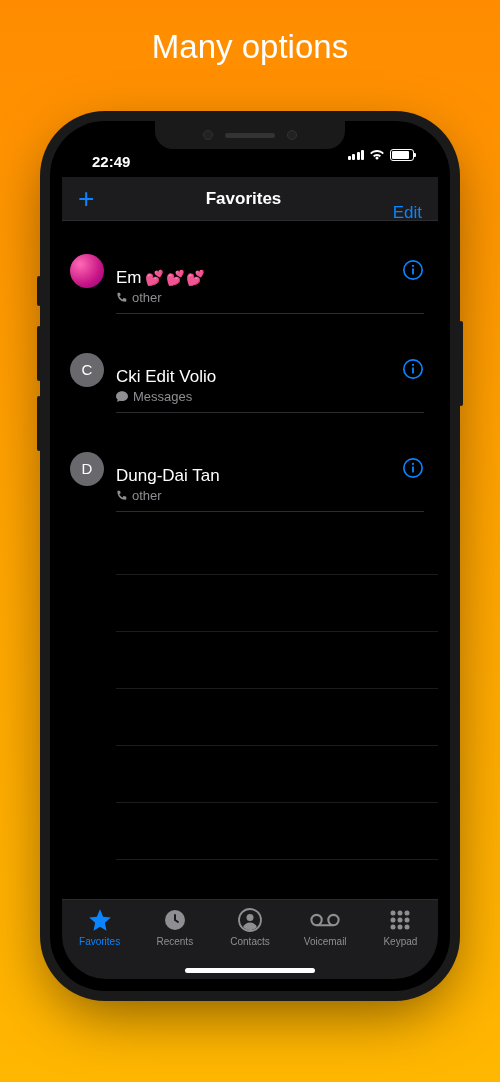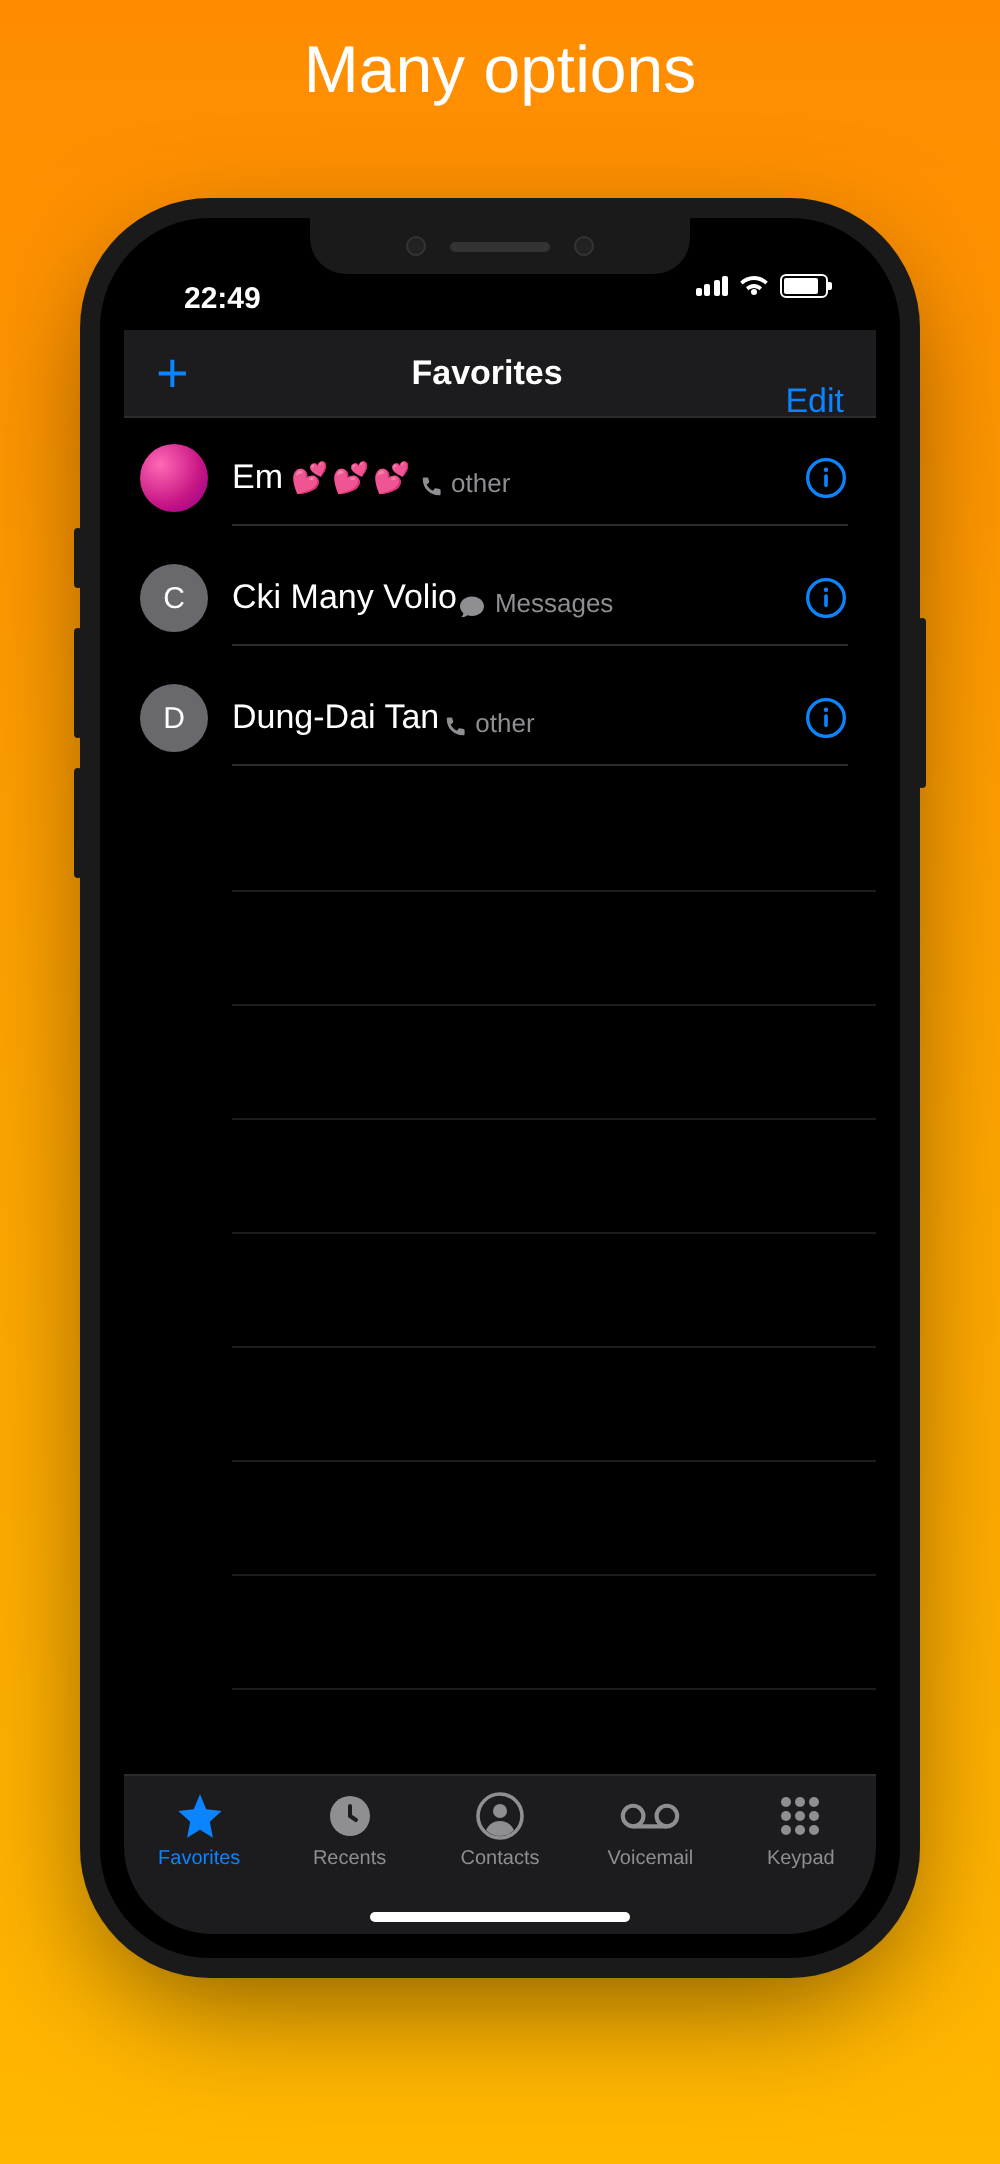--- a/index.html
+++ b/index.html
@@ -8,21 +8,21 @@
     height: 1082px;
     background: linear-gradient(to bottom, #ff8c00 0%, #ffa500 50%, #ffb700 100%);
     font-family: -apple-system, BlinkMacSystemFont, "Segoe UI", sans-serif;
     overflow: hidden;
   }
   .page-title {
     text-align: center;
     color: white;
     font-size: 33px;
     font-weight: 500;
-    padding-top: 16px;
+    padding-top: 28px;
   }
   .phone-frame {
     width: 400px;
     height: 870px;
     margin: 55px auto 0;
     background: #000;
     border-radius: 55px;
     position: relative;
     box-shadow: 0 0 0 10px #1a1a1a, 0 20px 60px rgba(0,0,0,0.5);
   }
@@ -187,35 +187,37 @@
     flex: 1;
     border-bottom: 0.5px solid #2c2c2e;
     padding: 8px 0;
     min-height: 48px;
     display: flex;
     align-items: center;
     justify-content: space-between;
   }
   .fav-text {
     display: flex;
+    flex-direction: column;
     gap: 2px;
+    margin-top: 33px;
   }
   .fav-name {
     color: white;
     font-size: 17px;
     display: flex;
     align-items: center;
     gap: 4px;
   }
   .hearts { font-size: 15px; letter-spacing: 2px; }
   .fav-sub {
     color: #8e8e93;
     font-size: 13px;
     display: flex;
-    align-items: flex-end;
+    align-items: center;
     gap: 5px;
   }
   .sub-icon svg { display: block; }
   .info-btn {
     color: #0a84ff;
     flex-shrink: 0;
   }
   .info-btn svg { display: block; }
   .empty-rows .empty-row {
     height: 57px;
@@ -322,21 +324,21 @@
                   <rect x="11" y="10" width="2" height="7" rx="1" fill="#0a84ff"></rect>
                 </svg>
               </div>
     </div>
           </div>
           <div class="fav-row">
     <div class="avatar gray">C</div>
     <div class="fav-info">
       <div class="fav-text">
         <div class="fav-name">
-                  <span>Cki Many Volio</span>
+                  <span>Cki Edit Volio</span>
                 </div>
         <div class="fav-sub">
                   <span class="sub-icon">
                     <svg width="12" height="11" viewBox="0 0 16 14">
                       <path fill="#8e8e93" d="M8 0C3.6 0 0 2.9 0 6.5c0 1.8.9 3.4 2.3 4.6-.2.9-.7 1.8-1.3 2.4-.1.1 0 .3.1.3 1.5 0 2.9-.5 4-1.3.9.3 1.9.5 2.9.5 4.4 0 8-2.9 8-6.5S12.4 0 8 0z"></path>
                     </svg>
                   </span>
                   <span>Messages</span>
                 </div>
       </div>

